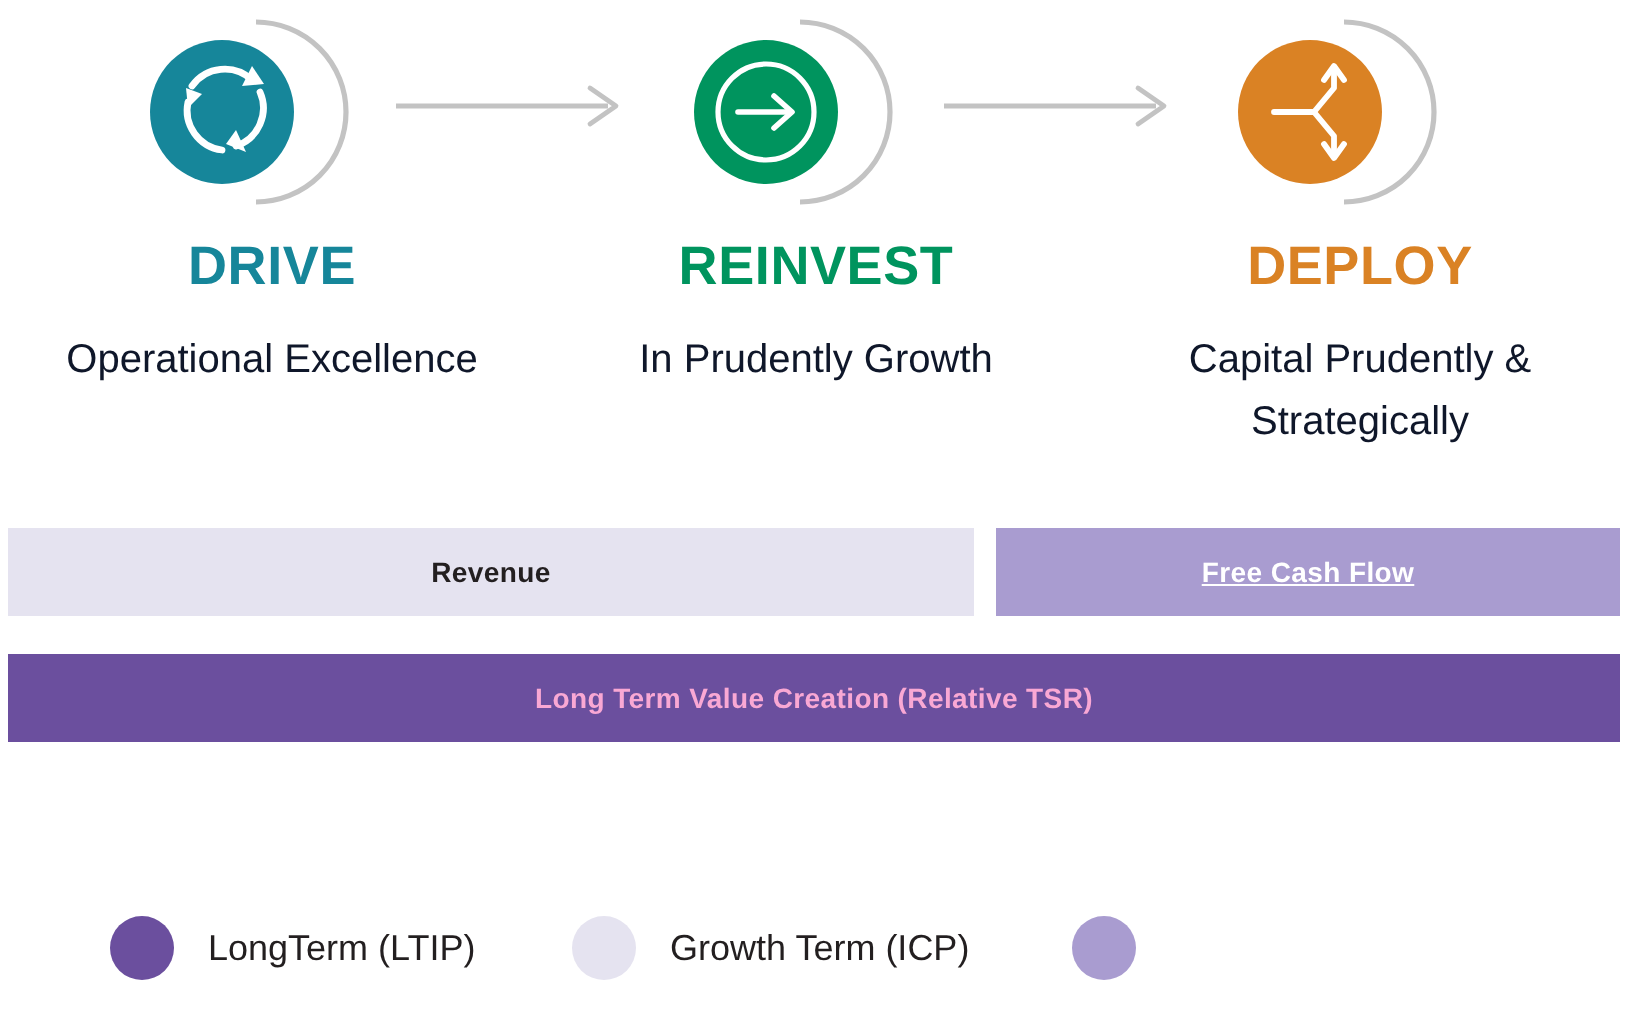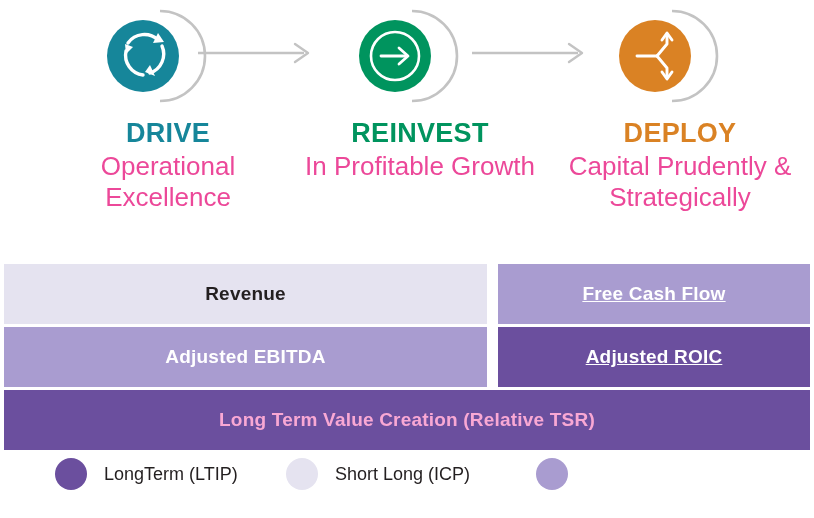--- a/index.html
+++ b/index.html
@@ -23,22 +23,22 @@
     top: 0;
     width: 814px;
     height: 240px;
   }
   .pillar {
     position: absolute;
     top: 0;
     width: 272px;
     height: 240px;
   }
-  .pillar-0 { left: 0px; padding-left: 32px; }
-  .pillar-1 { left: 284px; }
+  .pillar-0 { left: 0px; }
+  .pillar-1 { left: 272px; }
   .pillar-2 { left: 544px; }
 
   .badge-wrap {
     position: relative;
     width: 272px;
     height: 108px;
   }
   .badge-svg {
     position: absolute;
     left: 50%;
@@ -50,24 +50,24 @@
   .pillar-title {
     text-align: center;
     font-size: 27px;
     font-weight: bold;
     letter-spacing: 0.3px;
     line-height: 30px;
     margin-top: 10px;
   }
   .pillar-sub {
     text-align: center;
-    font-size: 26px;
+    font-size: 20px;
     line-height: 31px;
-    color: #ec4899;
-    margin-top: 3px;
+    color: #0f172a;
+    margin-top: 17px;
     padding: 0 6px;
   }
 
   .connector {
     position: absolute;
     top: 40px;
     width: 120px;
     height: 26px;
   }
   .connector-0 { left: 196px; }
@@ -81,25 +81,25 @@
     width: 806px;
   }
   .bar-row {
     position: relative;
     height: 44px;
     margin-bottom: 19px;
   }
   .bar {
     position: absolute;
     top: 0;
-    height: 60px;
+    height: 44px;
     display: flex;
     align-items: center;
     justify-content: center;
-    font-size: 19px;
+    font-size: 14px;
     font-weight: bold;
     letter-spacing: 0.2px;
   }
   .bar-left  { left: 0px;   width: 483px; }
   .bar-right { left: 494px; width: 312px; text-decoration: underline; }
   .bar-full  { left: 0px;   width: 806px; }
 
   
   #legend {
     position: absolute;
@@ -164,21 +164,21 @@
     <div class="badge-wrap">
       <svg class="badge-svg" width="140" height="104" viewBox="0 0 140 104">
         <path d="M 62 7 A 45 45 0 0 1 62 97" fill="none" stroke="#c3c3c3" stroke-width="2.6"></path>
         <circle cx="45" cy="52" r="36" fill="#00945e"></circle>
         <circle cx="45" cy="52" r="24" fill="none" stroke="#ffffff" stroke-width="2.6"></circle>
         <line x1="31" y1="52" x2="57" y2="52" stroke="#ffffff" stroke-width="2.8" stroke-linecap="round"></line>
         <polyline points="49,44 58,52 49,60" fill="none" stroke="#ffffff" stroke-width="2.8" stroke-linecap="round" stroke-linejoin="round"></polyline>
       </svg>
     </div>
     <div class="pillar-title" style="color: rgb(0, 148, 94);">REINVEST</div>
-    <div class="pillar-sub">In Profitable
+    <div class="pillar-sub">In Prudently
 Growth</div>
   </div>
 
   <div class="pillar pillar-2">
     <div class="badge-wrap">
       <svg class="badge-svg" width="140" height="104" viewBox="0 0 140 104">
         <path d="M 62 7 A 45 45 0 0 1 62 97" fill="none" stroke="#c3c3c3" stroke-width="2.6"></path>
         <circle cx="45" cy="52" r="36" fill="#da8224"></circle>
         <g fill="none" stroke="#ffffff" stroke-width="2.9" stroke-linecap="round" stroke-linejoin="round">
           <line x1="27" y1="52" x2="47" y2="52"></line>
@@ -208,38 +208,34 @@
   </div>
 </div>
 
 <div id="bars">
 
   <div class="bar-row">
     <div class="bar bar-left" style="background:#e5e3f0;color:#231f20;">Revenue</div>
     <div class="bar bar-right" style="background:#a99cd0;color:#ffffff;">Free Cash Flow</div>
   </div>
 
-  <div class="bar-row">
-    <div class="bar bar-left" style="background:#a99cd0;color:#ffffff;">Adjusted EBITDA</div>
-    <div class="bar bar-right" style="background:#6b4f9e;color:#ffffff;">Adjusted ROIC</div>
-  </div>
 
   <div class="bar-row">
     <div class="bar bar-full" style="background:#6b4f9e;color:#f9a8d4;">Long Term Value Creation (Relative TSR)</div>
   </div>
 </div>
 
 <div id="legend">
 
   <div class="legend-item legend-item-0">
     <div class="legend-dot" style="background:#6b4f9e;"></div>
     <div class="legend-label">LongTerm (LTIP)</div>
   </div>
 
   <div class="legend-item legend-item-1">
     <div class="legend-dot" style="background:#e5e3f0;"></div>
-    <div class="legend-label">Short Long (ICP)</div>
+    <div class="legend-label">Growth Term (ICP)</div>
   </div>
 
   <div class="legend-item legend-item-2">
     <div class="legend-dot" style="background:#a99cd0;"></div>
   </div>
 </div>
 
 </body></html>

